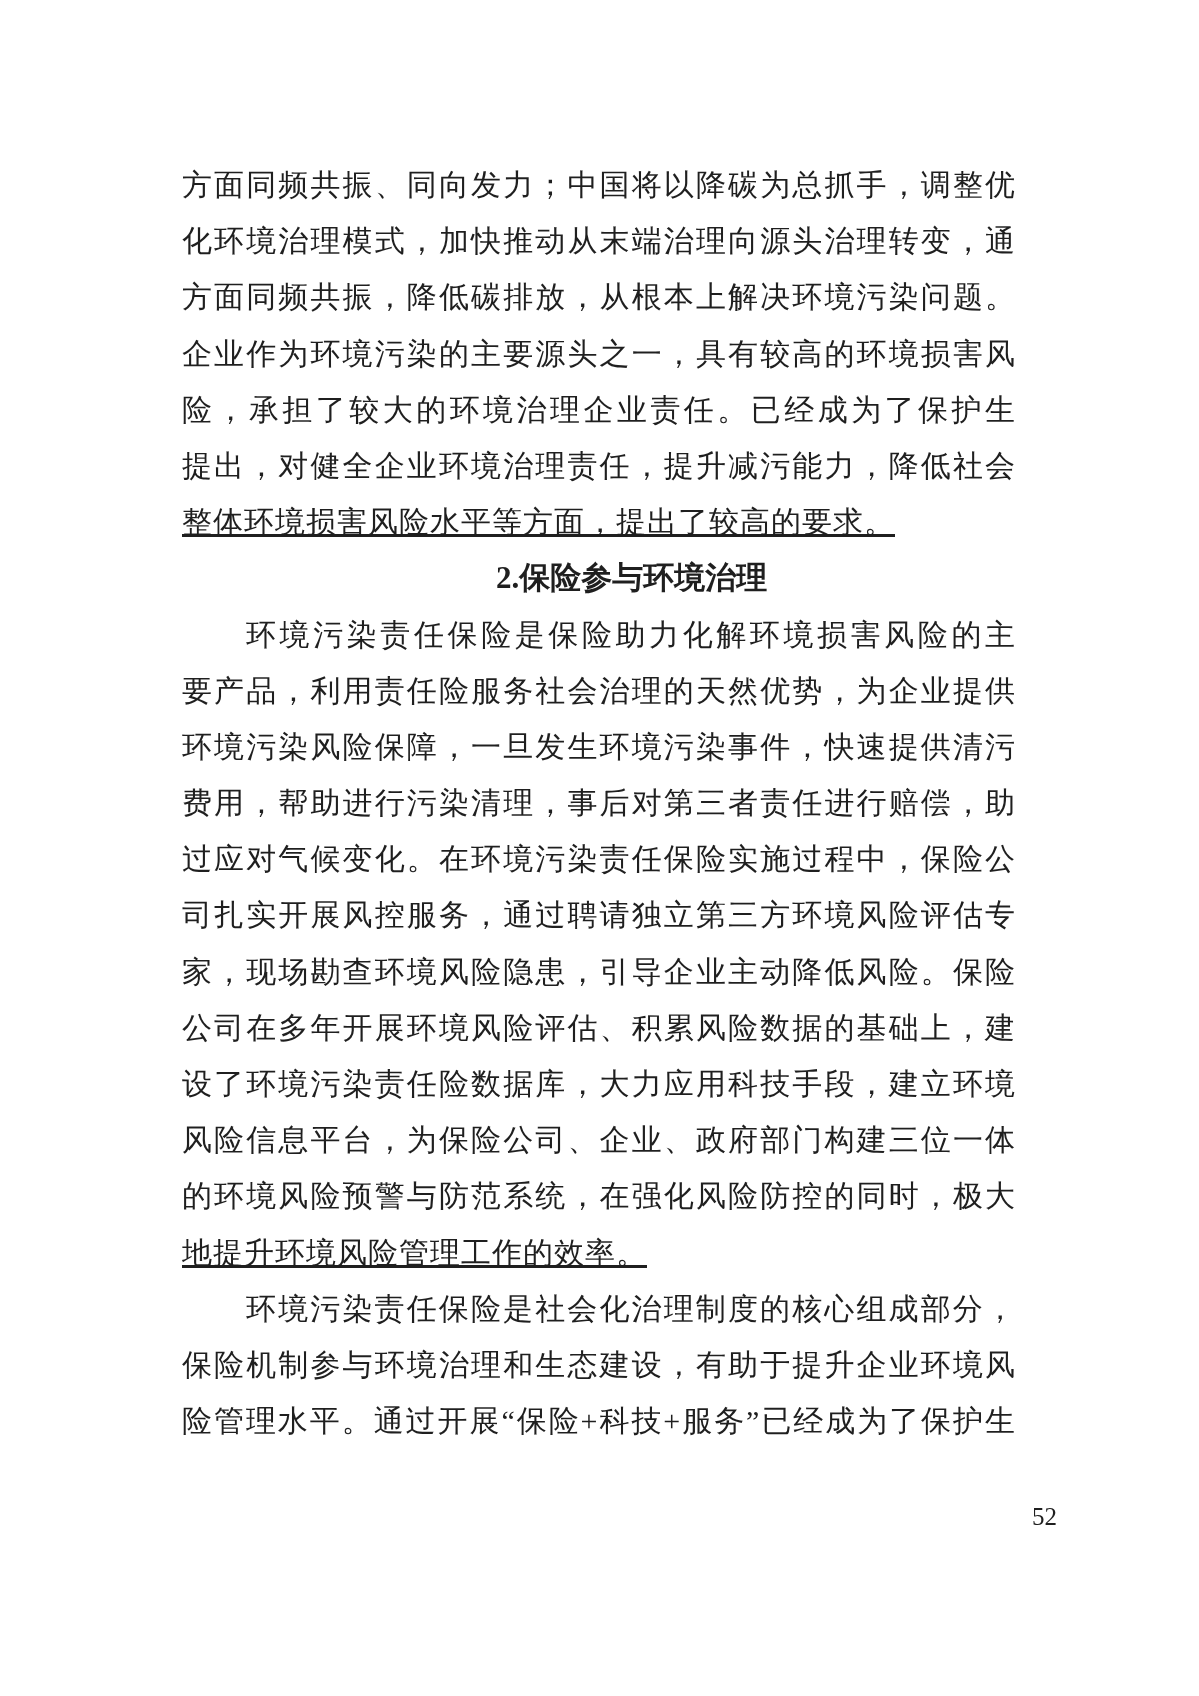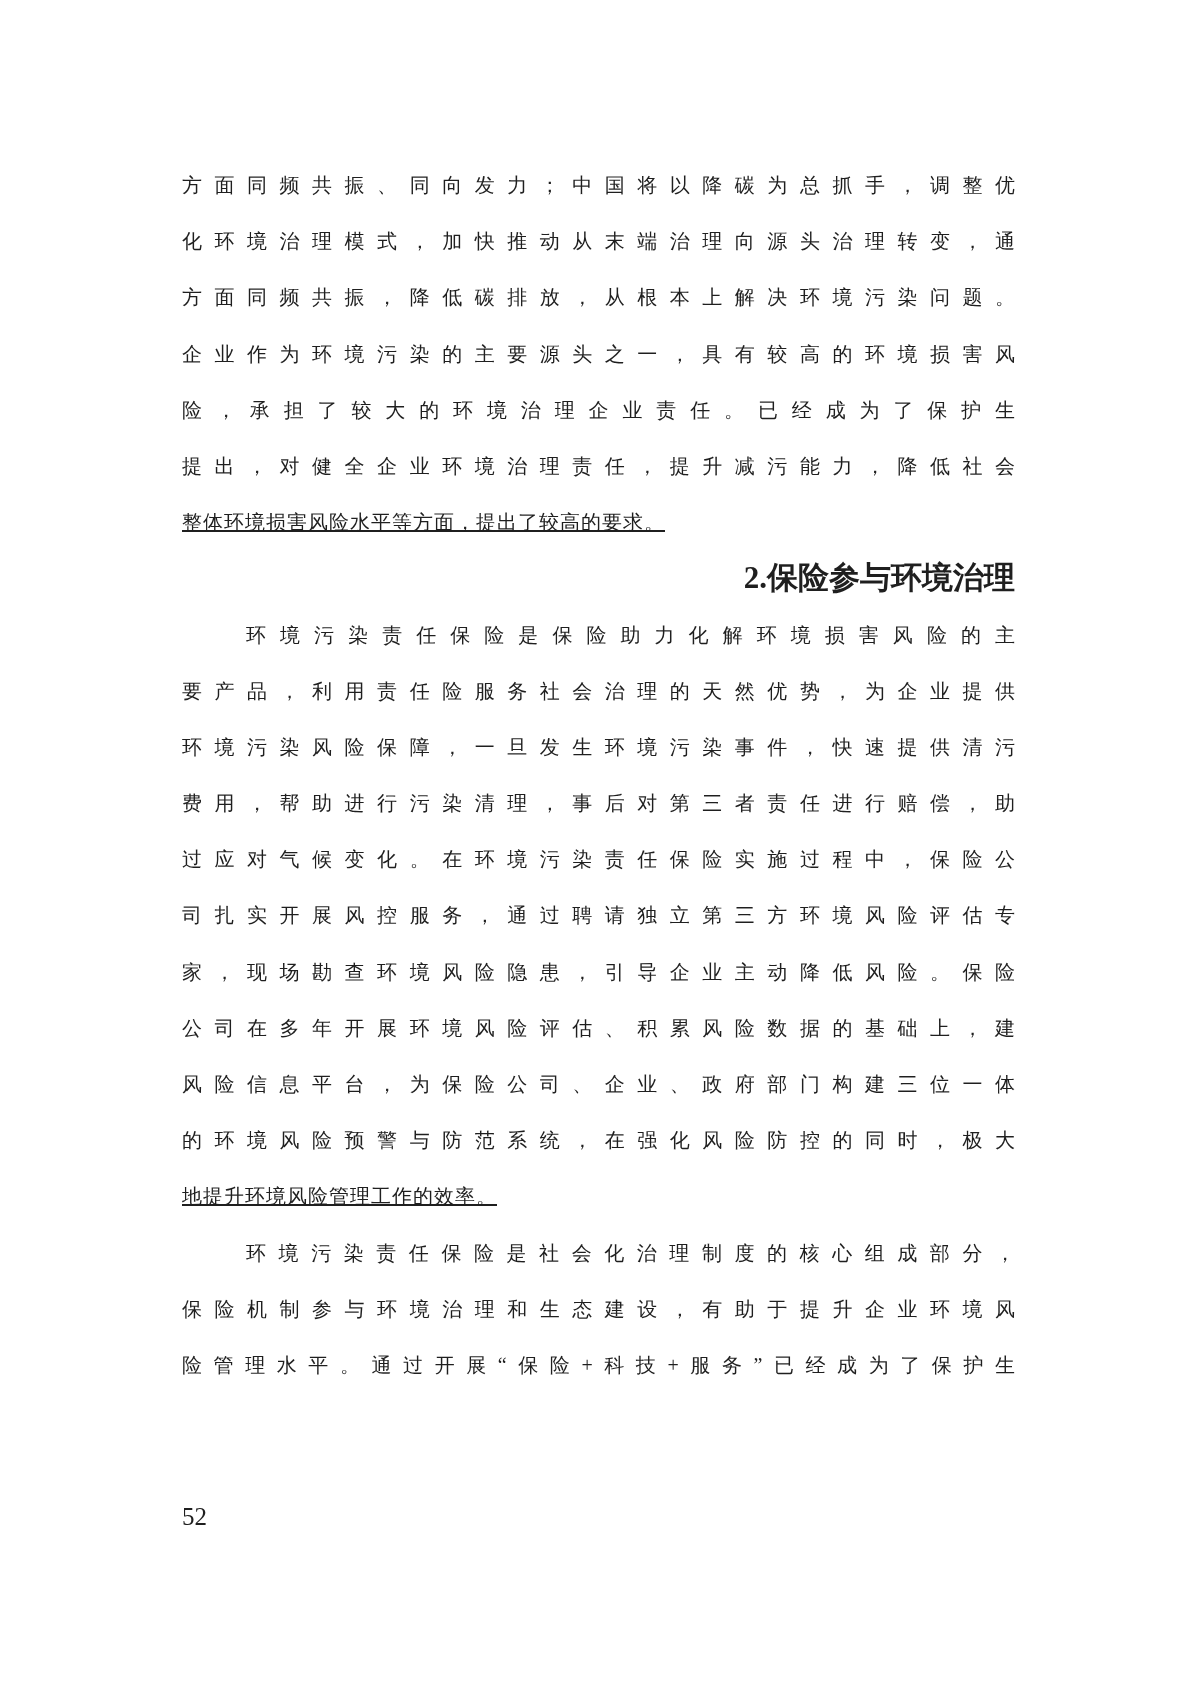--- a/index.html
+++ b/index.html
@@ -22,21 +22,21 @@
     top: 157px;
     width: 833px;
   }
   .para {
     margin: 0;
     padding: 0;
   }
   .line {
     height: 56.2px;
     line-height: 56.2px;
-    font-size: 20px;
+    font-size: 30px;
     text-align: justify;
     text-align-last: justify;
     text-justify: inter-character;
     white-space: normal;
   }
   
   .para.end-short .line:last-child {
     text-align-last: left;
     letter-spacing: 1px;
     text-decoration: underline;
@@ -45,28 +45,28 @@
   .para.indent-first .line:first-child {
     text-indent: 64px;
   }
   .heading {
     height: 56.2px;
     line-height: 56.2px;
     font-size: 31px;
     font-weight: bold;
     padding-left: 66px;
     margin: 0;
-    text-align: right;
+    text-align: center;
   }
   .footer {
     position: absolute;
     left: 182px;
     top: 1503px;
     width: 875px;
-    text-align: left;
+    text-align: right;
     font-size: 25px;
     line-height: 28px;
     color: #1f1f1f;
   }
 </style>
 </head>
 <body>
 
 <div class="page">
   <div class="text-block">
@@ -85,20 +85,21 @@
 
     <div class="para end-short indent-first">
         <div class="line">环境污染责任保险是保险助力化解环境损害风险的主</div>
         <div class="line">要产品，利用责任险服务社会治理的天然优势，为企业提供</div>
         <div class="line">环境污染风险保障，一旦发生环境污染事件，快速提供清污</div>
         <div class="line">费用，帮助进行污染清理，事后对第三者责任进行赔偿，助</div>
         <div class="line">过应对气候变化。在环境污染责任保险实施过程中，保险公</div>
         <div class="line">司扎实开展风控服务，通过聘请独立第三方环境风险评估专</div>
         <div class="line">家，现场勘查环境风险隐患，引导企业主动降低风险。保险</div>
         <div class="line">公司在多年开展环境风险评估、积累风险数据的基础上，建</div>
+        <div class="line">设了环境污染责任险数据库，大力应用科技手段，建立环境</div>
         <div class="line">风险信息平台，为保险公司、企业、政府部门构建三位一体</div>
         <div class="line">的环境风险预警与防范系统，在强化风险防控的同时，极大</div>
         <div class="line">地提升环境风险管理工作的效率。</div>
       </div>
 
     <div class="para indent-first">
         <div class="line">环境污染责任保险是社会化治理制度的核心组成部分，</div>
         <div class="line">保险机制参与环境治理和生态建设，有助于提升企业环境风</div>
         <div class="line">险管理水平。通过开展“保险+科技+服务”已经成为了保护生</div>
       </div>

